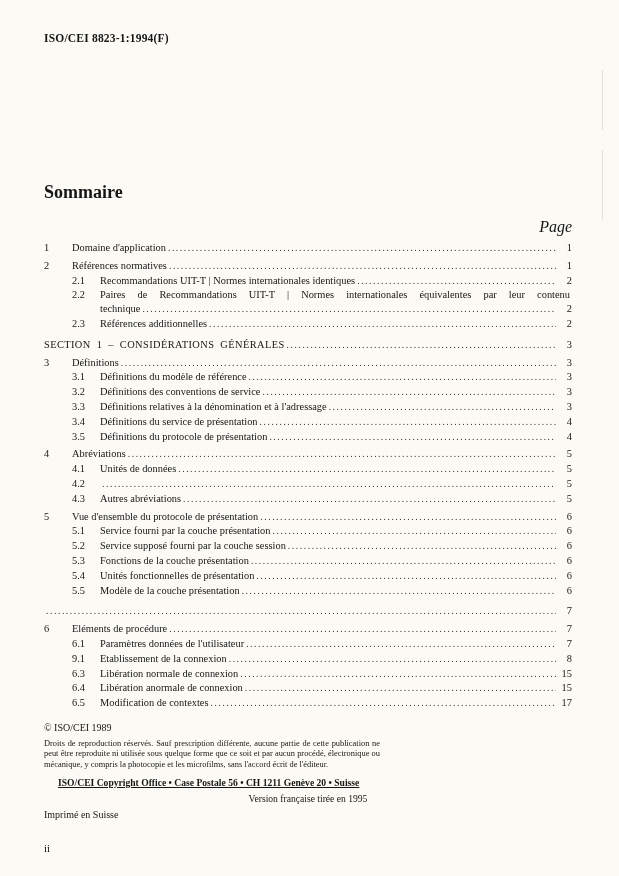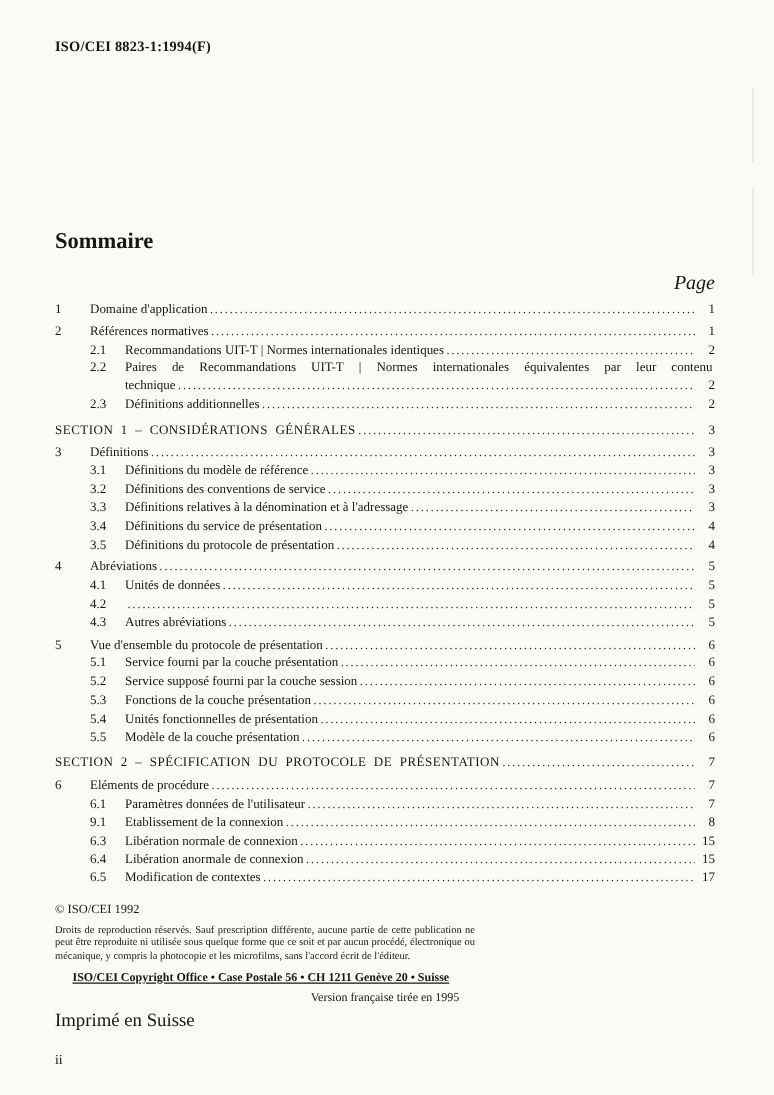--- a/index.html
+++ b/index.html
@@ -35,21 +35,21 @@
     content:"..........................................................................................................................................................................................................";
     letter-spacing:1.6px; font-size:9.5px; color:#222;
   }
   .pg { flex:none; min-width:13px; text-align:right; }
 
   .footer { margin-top:11px; }
   .copyright-line { font-size:10px; }
   .notice { margin-top:6px; width:336px; font-size:8.4px; line-height:10.3px; text-align:justify; }
   .office-line { margin-top:7px; padding-left:14px; font-size:9.6px; font-weight:bold;text-decoration:underline; }
   .version-line { margin-top:5px; font-size:9.6px;text-align:center; }
-  .printed-line { margin-top:5px; font-size:15px; }
+  .printed-line { margin-top:5px; font-size:10px; }
   .folio { position:absolute; left:44px; bottom:22px; font-size:11px; }
 </style>
 </head>
 <body>
 
 <div class="scan-mark m1"></div>
 <div class="scan-mark m2"></div>
 
 <div class="page">
 
@@ -88,21 +88,21 @@
     </div>
 
     <div class="toc-row cont">
       <span class="label">technique</span>
       <span class="leader"></span>
       <span class="pg">2</span>
     </div>
 
     <div class="toc-row sub">
       <span class="num">2.3</span>
-      <span class="label">Définitions additionnelles</span>
+      <span class="label">Références additionnelles</span>
       <span class="leader"></span>
       <span class="pg">2</span>
     </div>
 
     <div class="toc-row section">
       <span class="label">SECTION 1 – CONSIDÉRATIONS GÉNÉRALES</span>
       <span class="leader"></span>
       <span class="pg">3</span>
     </div>
 
@@ -211,21 +211,20 @@
     </div>
 
     <div class="toc-row sub">
       <span class="num">5.5</span>
       <span class="label">Modèle de la couche présentation</span>
       <span class="leader"></span>
       <span class="pg">6</span>
     </div>
 
     <div class="toc-row section">
-      <span class="label">SECTION 2 – SPÉCIFICATION DU PROTOCOLE DE PRÉSENTATION</span>
       <span class="leader"></span>
       <span class="pg">7</span>
     </div>
 
     <div class="toc-row top">
       <span class="num">6</span>
       <span class="label">Eléments de procédure</span>
       <span class="leader"></span>
       <span class="pg">7</span>
     </div>
@@ -261,21 +260,21 @@
     <div class="toc-row sub">
       <span class="num">6.5</span>
       <span class="label">Modification de contextes</span>
       <span class="leader"></span>
       <span class="pg">17</span>
     </div>
 
   </div>
 
   <div class="footer">
-    <div class="copyright-line">©  ISO/CEI 1992</div>
+    <div class="copyright-line">©  ISO/CEI 1989</div>
     <div class="notice">Droits de reproduction réservés. Sauf prescription différente, aucune partie de cette publication ne peut être reproduite ni utilisée sous quelque forme que ce soit et par aucun procédé, électronique ou mécanique, y compris la photocopie et les microfilms, sans l'accord écrit de l'éditeur.</div>
     <div class="office-line">ISO/CEI Copyright Office • Case Postale 56 • CH 1211 Genève 20 • Suisse</div>
     <div class="version-line">Version française tirée en 1995</div>
     <div class="printed-line">Imprimé en Suisse</div>
   </div>
 
 </div>
 
 <div class="folio">ii</div>
 

